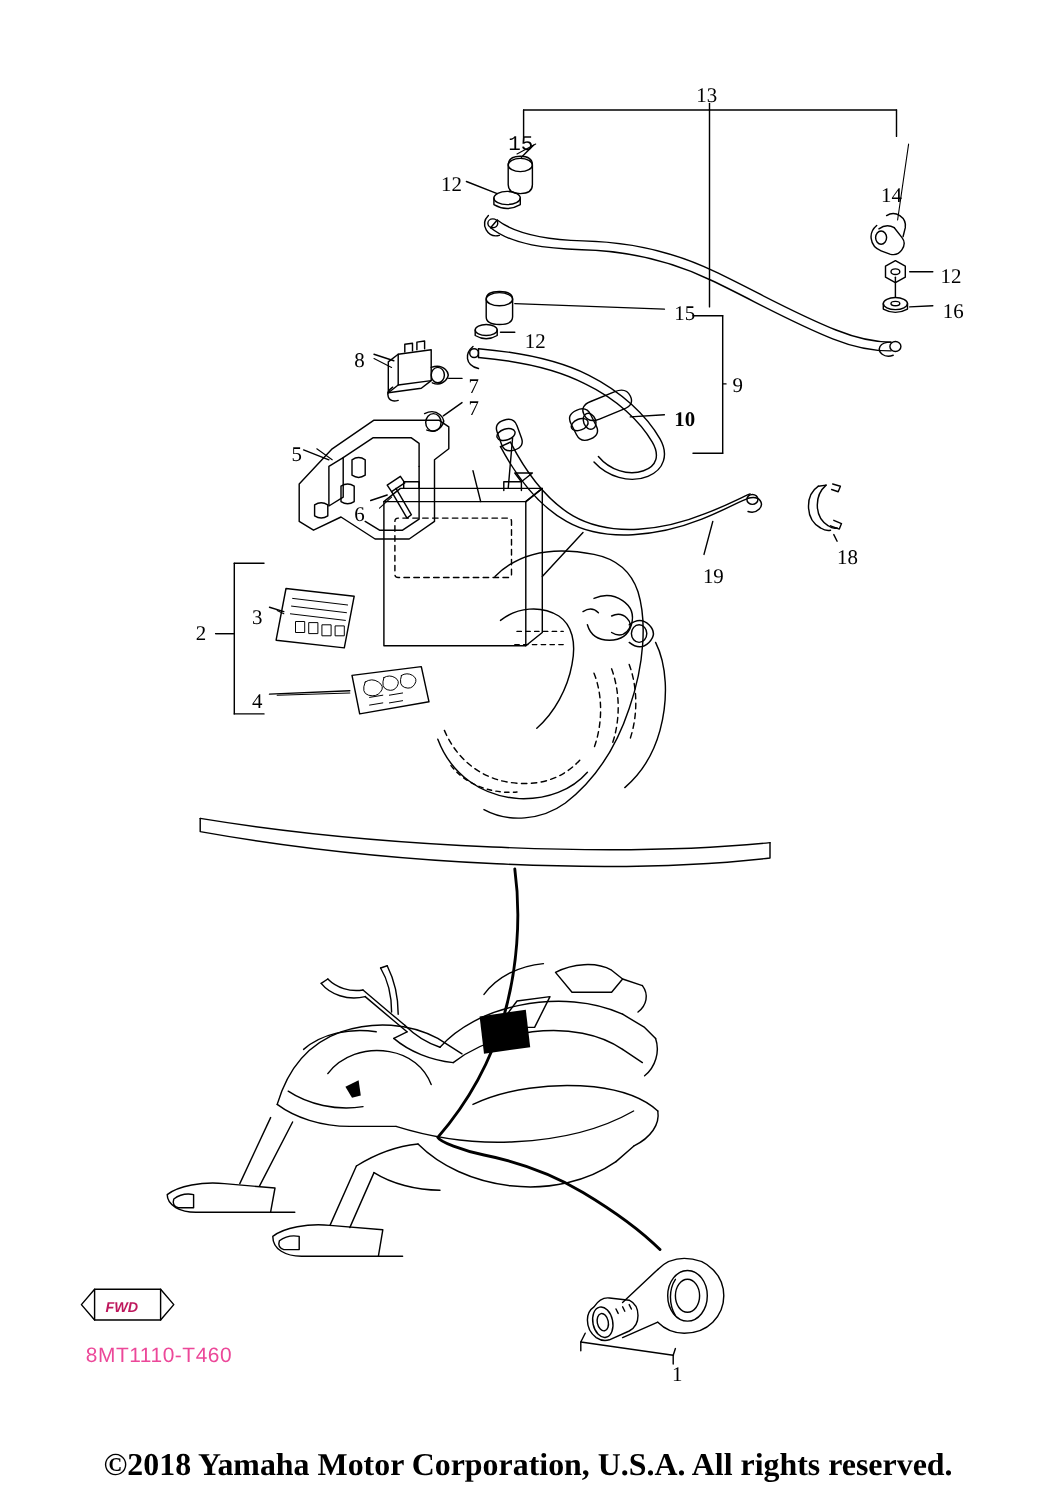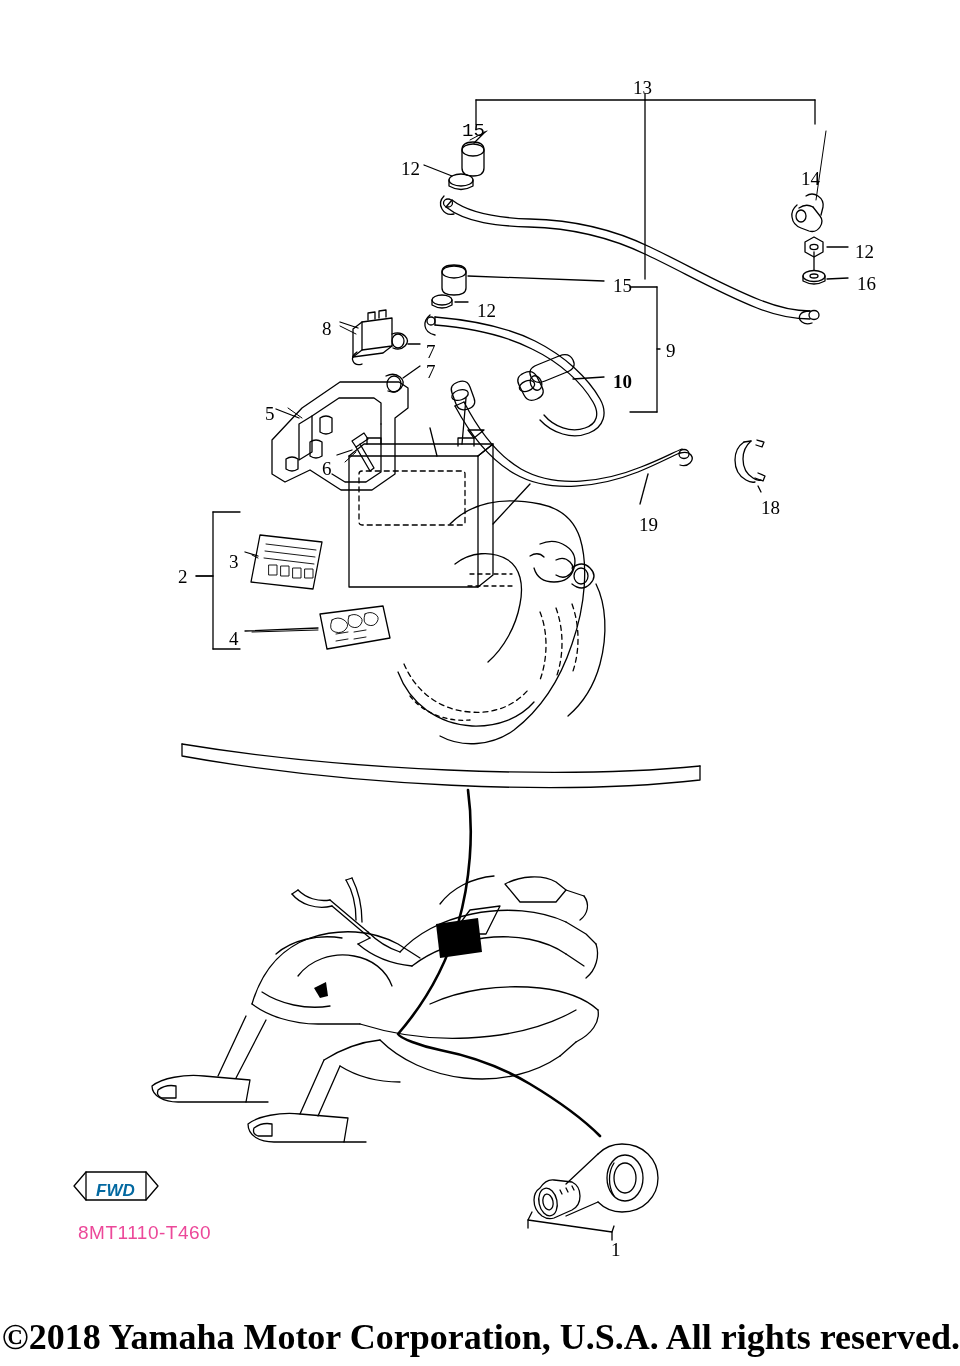--- a/index.html
+++ b/index.html
@@ -44,33 +44,33 @@
     font-family: "Liberation Sans", sans-serif;
     font-size: 19px;
     letter-spacing: 0.5px;
     color: #ec4899;
   }
   .fwd-label {
     position: absolute;
     left: 96px;
     top: 1177px;
     font-family: "Liberation Sans", sans-serif;
-    font-size: 17px;
+    font-size: 13px;
     font-weight: bold;
     font-style: italic;
-    color: #0369a1;
+    color: #be185d;
   }
   .copyright {
     position: absolute;
     left: 0;
     top: 1312px;
     width: 960px;
-    text-align: right;
+    text-align: center;
     font-family: "Liberation Serif", serif;
-    font-size: 36px;
+    font-size: 29px;
     font-weight: bold;
     color: #000;
   }
 </style>
 </head>
 <body>
 
 <div id="diagram-root">
 
   <svg class="layer" viewBox="0 0 960 1366">

